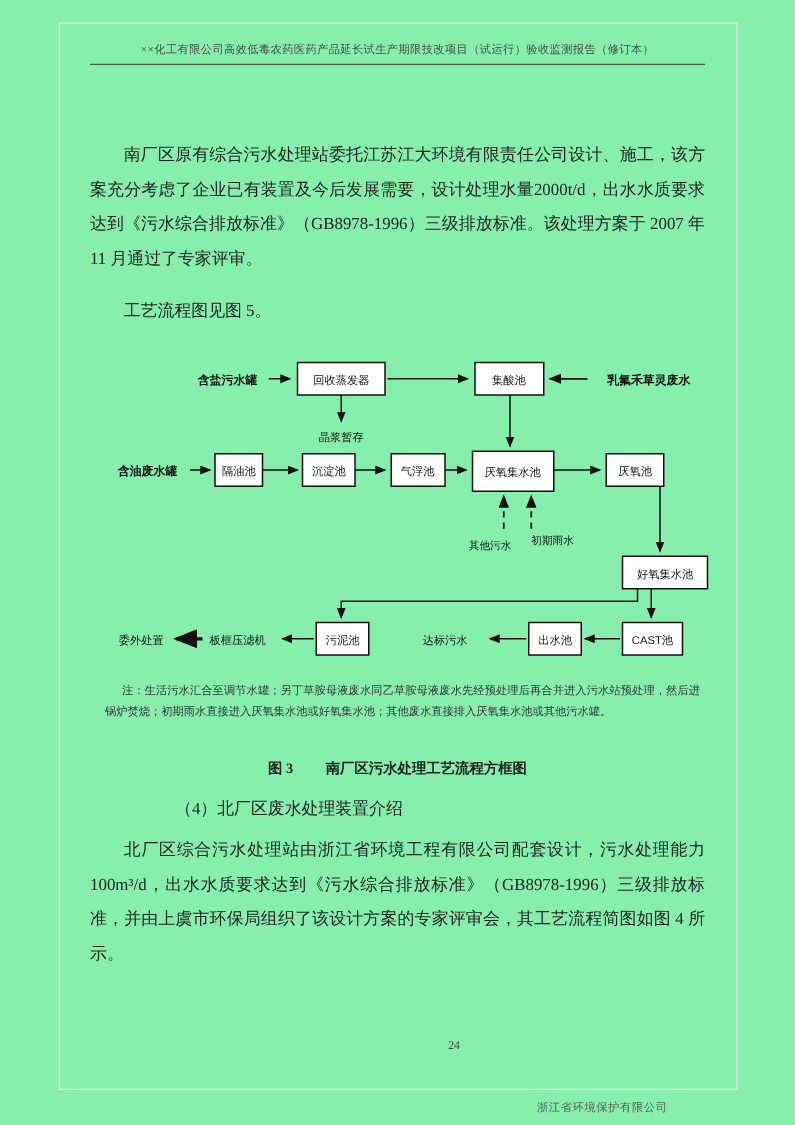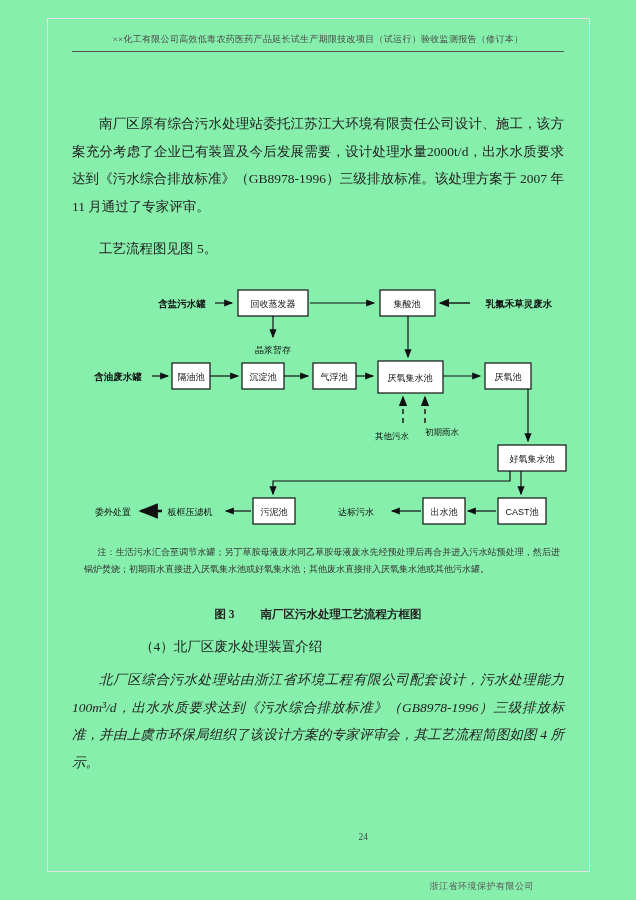--- a/index.html
+++ b/index.html
@@ -122,17 +122,17 @@
   </div>
 
   <div class="note">注：生活污水汇合至调节水罐；另丁草胺母液废水同乙草胺母液废水先经预处理后再合并进入污水站预处理，然后进锅炉焚烧；初期雨水直接进入厌氧集水池或好氧集水池；其他废水直接排入厌氧集水池或其他污水罐。</div>
 
   <div class="caption">
     <span class="cap-label">图 3</span><span>南厂区污水处理工艺流程方框图</span>
   </div>
 
   <div class="h-sub" style="left:128px;top:638px;margin-left:12px;">（4）北厂区废水处理装置介绍</div>
 
-  <div class="para" style="top:666px;font-style:italic;">北厂区综合污水处理站由浙江省环境工程有限公司配套设计，污水处理能力 100m³/d，出水水质要求达到《污水综合排放标准》（GB8978-1996）三级排放标准，并由上虞市环保局组织了该设计方案的专家评审会，其工艺流程简图如图 4 所示。</div>
+  <div class="para" style="top:666px;">北厂区综合污水处理站由浙江省环境工程有限公司配套设计，污水处理能力 100m³/d，出水水质要求达到《污水综合排放标准》（GB8978-1996）三级排放标准，并由上虞市环保局组织了该设计方案的专家评审会，其工艺流程简图如图 4 所示。</div>
 
   <div class="footer-page">24</div>
   <div class="footer-org">浙江省环境保护有限公司</div>
 </div>
 
 </body></html>

